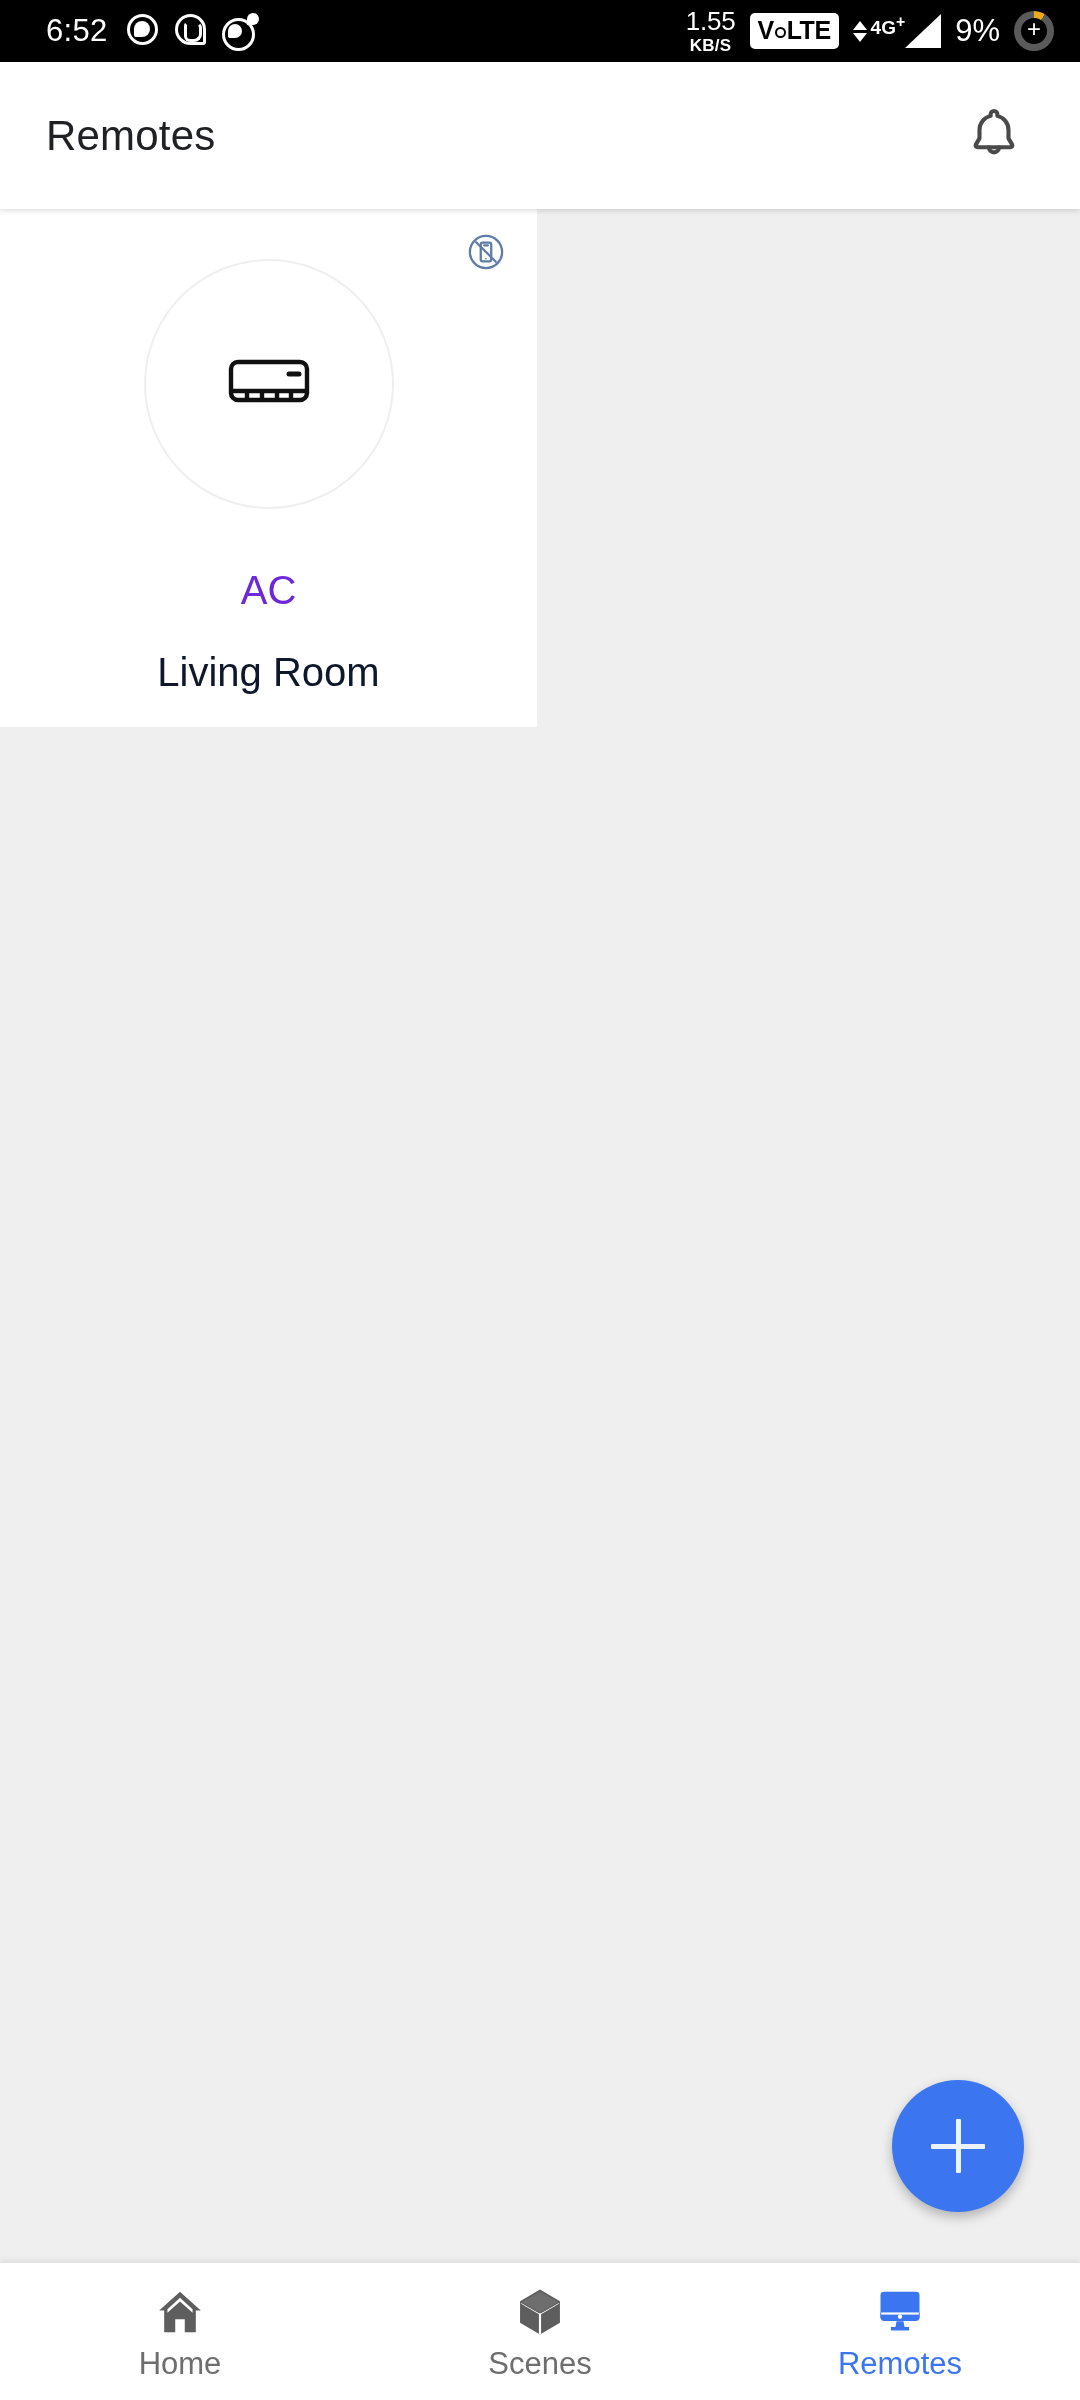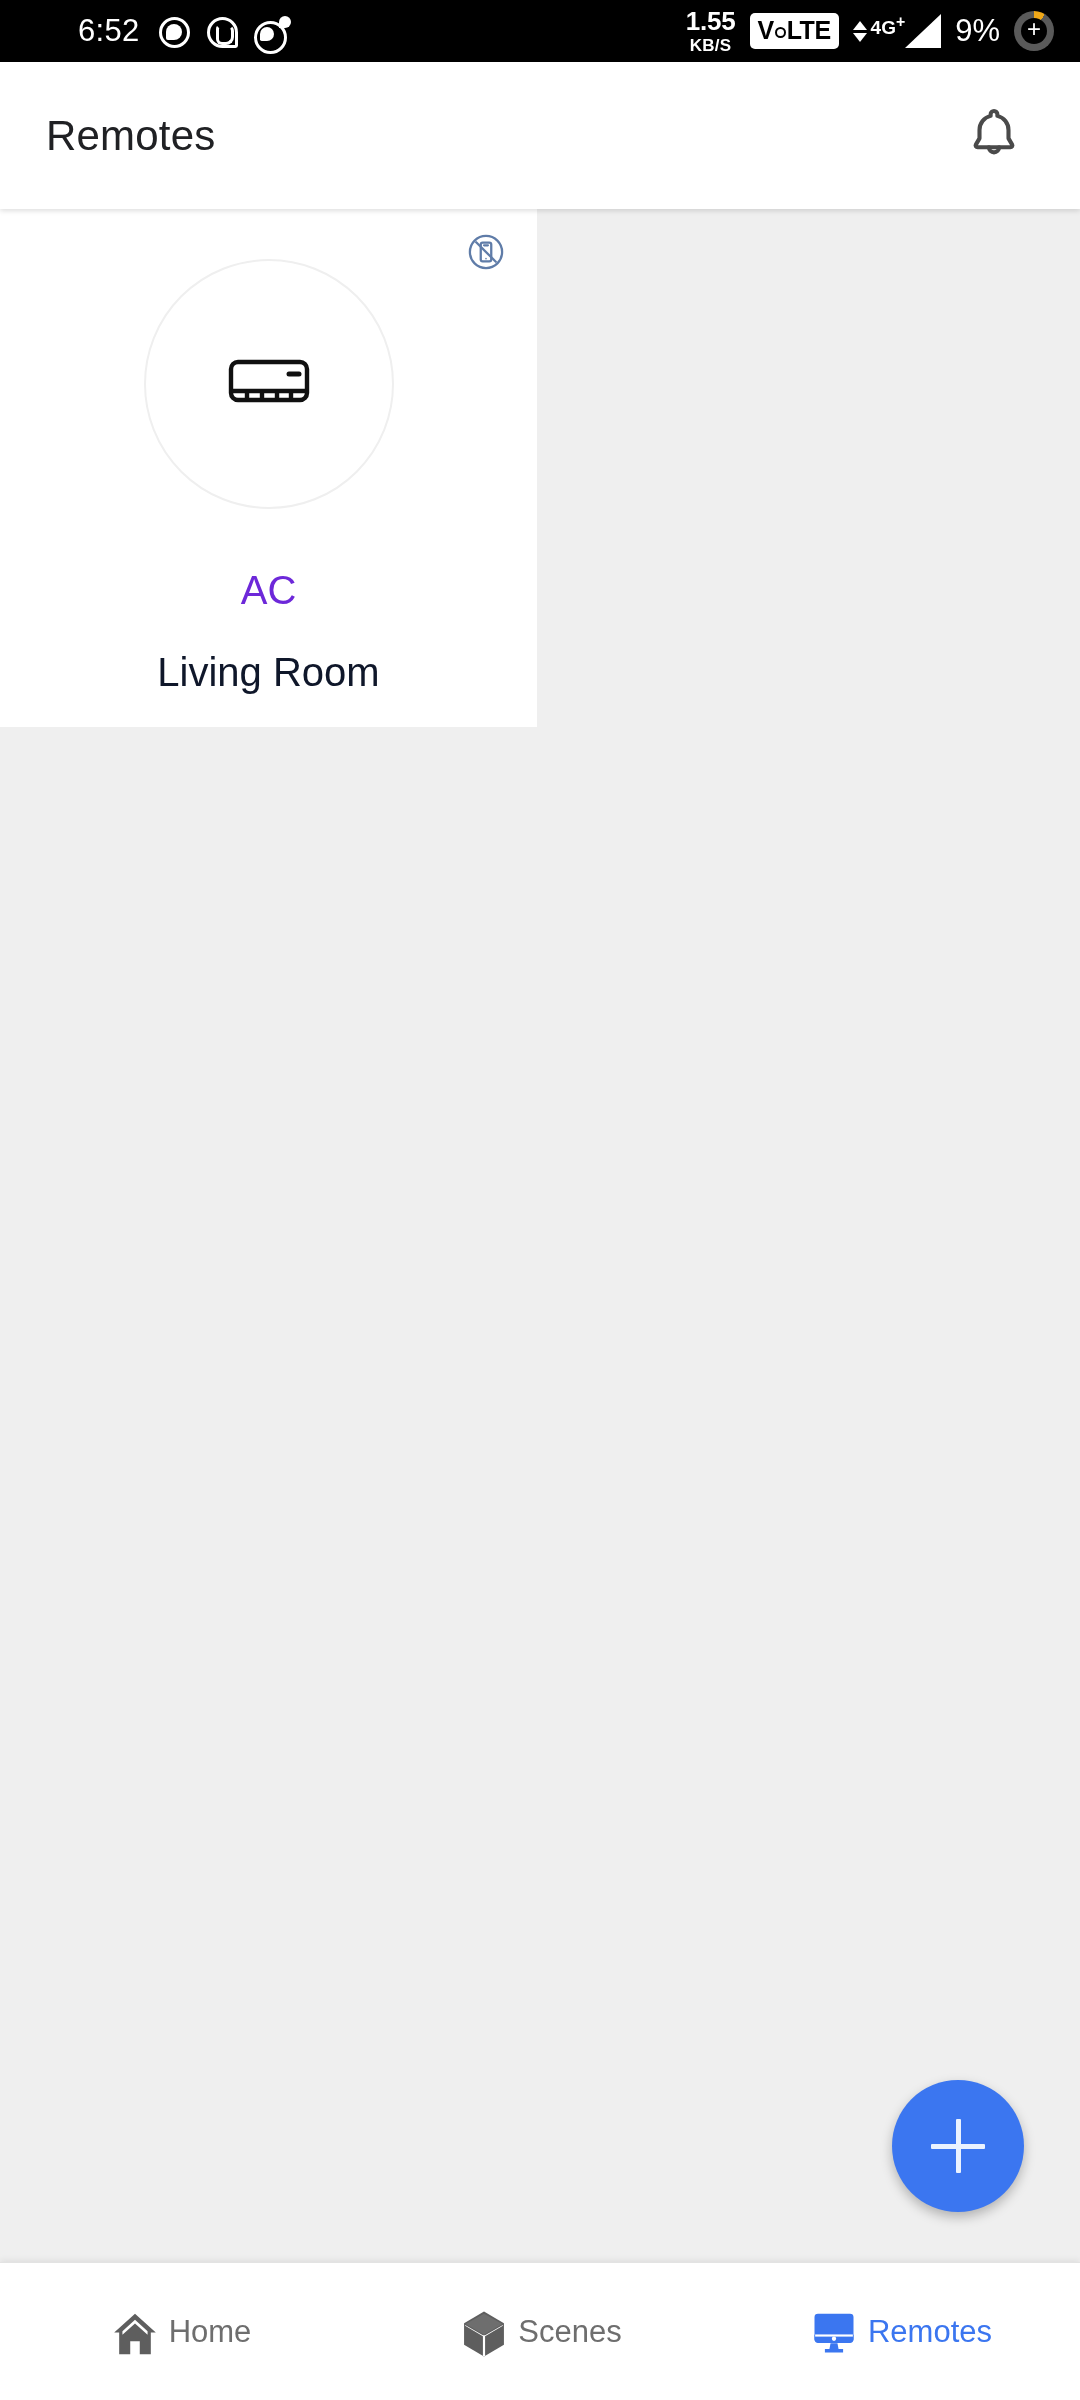--- a/index.html
+++ b/index.html
@@ -15,21 +15,21 @@
     background:#efefef;
     display:flex; flex-direction:column;
   }
 
   
   .statusbar {
     height:62px; background:#000; color:#fff;
     display:flex; align-items:center; justify-content:space-between;
     padding:0 26px 0 46px; flex:0 0 62px;
   }
-  .sb-left { display:flex; align-items:flex-end; gap:18px;margin-left:32px; }
+  .sb-left { display:flex; align-items:flex-start; gap:18px; }
   .sb-clock { font-size:31px; letter-spacing:.3px; font-weight:400; }
   .sb-icons { display:flex; align-items:center; gap:15px; }
   .sb-ico { width:33px; height:33px; position:relative; }
 
   .ico-circleapp::before{
     content:""; position:absolute; inset:1px;
     border-radius:50%; border:3px solid #fff;
   }
   .ico-circleapp::after{
     content:""; position:absolute; left:8px; top:8px;
@@ -56,21 +56,21 @@
     background:#fff; font-style:normal;
   }
   .ico-loc::after{
     content:""; position:absolute; right:0; top:0;
     width:12px; height:12px; border-radius:50% 50% 50% 0;
     background:#fff;
   }
 
   .sb-right { display:flex; align-items:center; gap:14px; }
   .netspeed { display:flex; flex-direction:column; align-items:center; line-height:1; }
-  .netspeed .val { font-size:26px; font-weight:700; letter-spacing:-.2px; }
+  .netspeed .val { font-size:26px; font-weight:400; letter-spacing:-.2px; }
   .netspeed .unit { font-size:17px; font-weight:700; margin-top:3px; letter-spacing:.3px; }
   .volte {
     background:#fff; color:#000; border-radius:5px;
     font-size:25px; font-weight:800; padding:3px 8px 4px;
     letter-spacing:-.5px; display:flex; align-items:center;
   }
   .volte .dot {
     display:inline-block; width:11px; height:11px; border-radius:50%;
     border:2.5px solid #000; margin:0 1px; position:relative; top:2px;
   }
@@ -143,21 +143,21 @@
   
   .bottomnav {
     flex:0 0 138px; background:#fff;
     display:flex; align-items:center;
     border-top:1px solid #e3e3e3;
     box-shadow:0 -2px 6px rgba(0,0,0,.07);
     position:relative; z-index:6;
   }
   .tab {
     flex:1 1 0; height:100%;
-    display:flex; align-items:center; justify-content:center;
+    display:flex; flex-direction:column; align-items:center; justify-content:center;
     gap:8px;
   }
   .tab .ic { height:56px; display:flex; align-items:flex-end; justify-content:center; }
   .tab .lb { font-size:31px; color:#6e6e6e; font-weight:400; }
   .tab.active .lb { color:#3b76f0; }
 </style>
 </head>
 <body>
 
 <div id="app">

